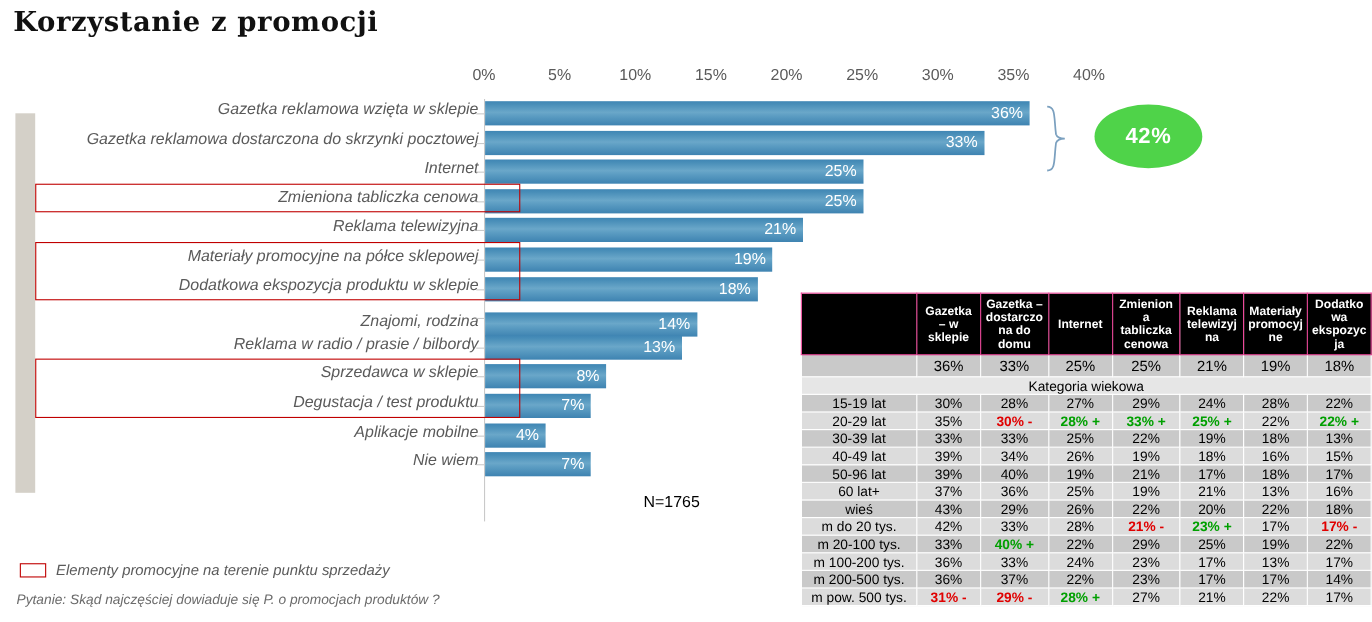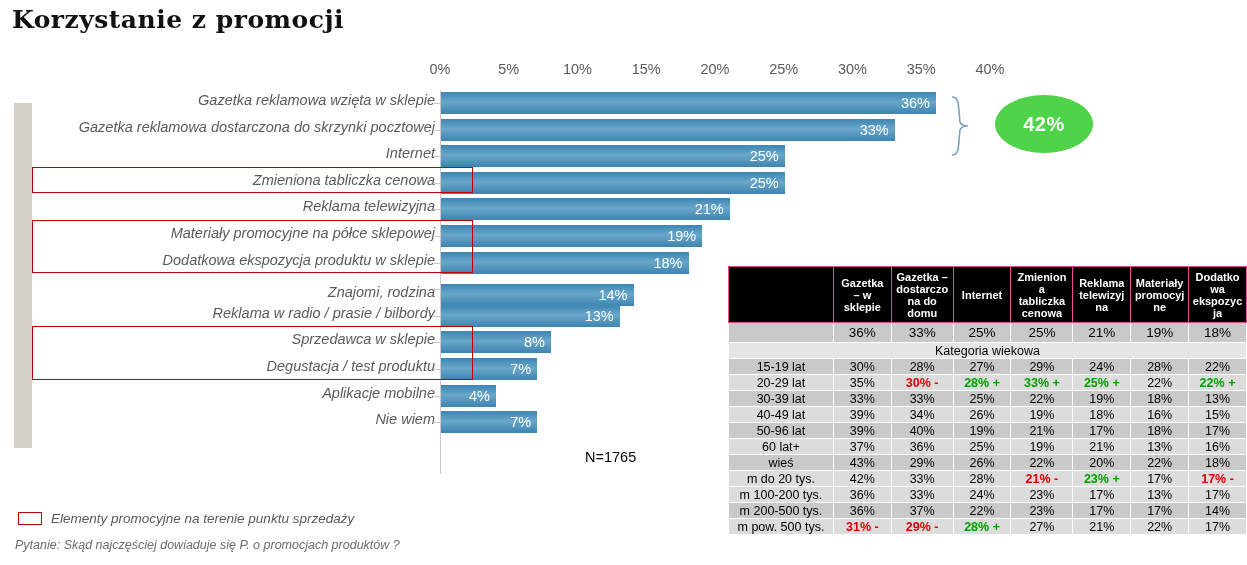--- a/index.html
+++ b/index.html
@@ -393,20 +393,30 @@
       <tr class="data-row even">
         <td class="rowlabel">m do 20 tys.</td>
         <td>42%</td>
         <td>33%</td>
         <td>28%</td>
         <td><span class="down">21%</span> <span class="down">-</span></td>
         <td><span class="up">23%</span> <span class="up">+</span></td>
         <td>17%</td>
         <td><span class="down">17%</span> <span class="down">-</span></td>
       </tr>
+      <tr class="data-row odd">
+        <td class="rowlabel">m 20-100 tys.</td>
+        <td>33%</td>
+        <td><span class="up">40%</span> <span class="up">+</span></td>
+        <td>22%</td>
+        <td>29%</td>
+        <td>25%</td>
+        <td>19%</td>
+        <td>22%</td>
+      </tr>
       <tr class="data-row even">
         <td class="rowlabel">m 100-200 tys.</td>
         <td>36%</td>
         <td>33%</td>
         <td>24%</td>
         <td>23%</td>
         <td>17%</td>
         <td>13%</td>
         <td>17%</td>
       </tr>

